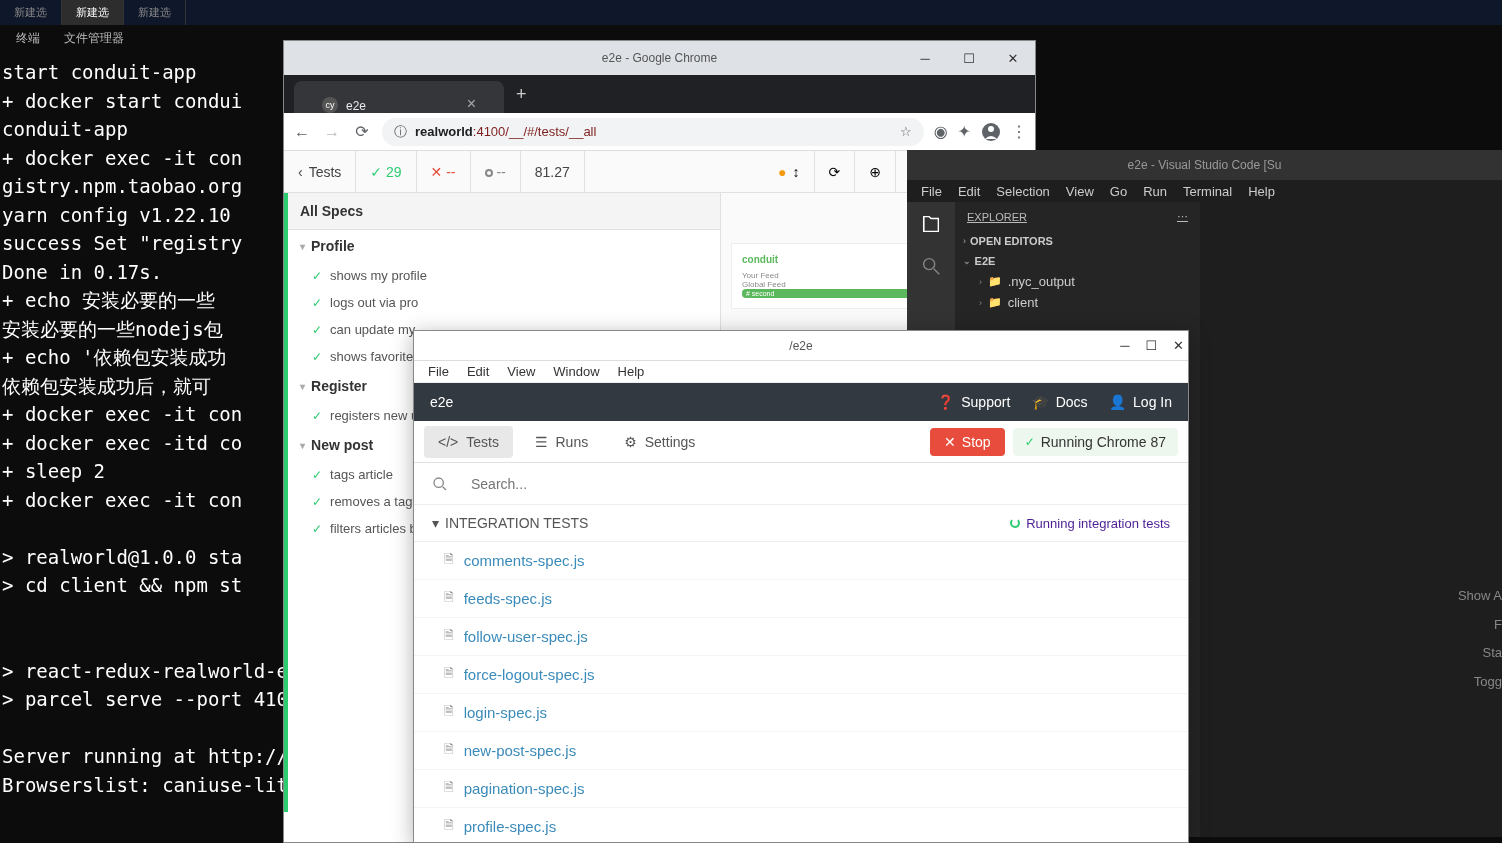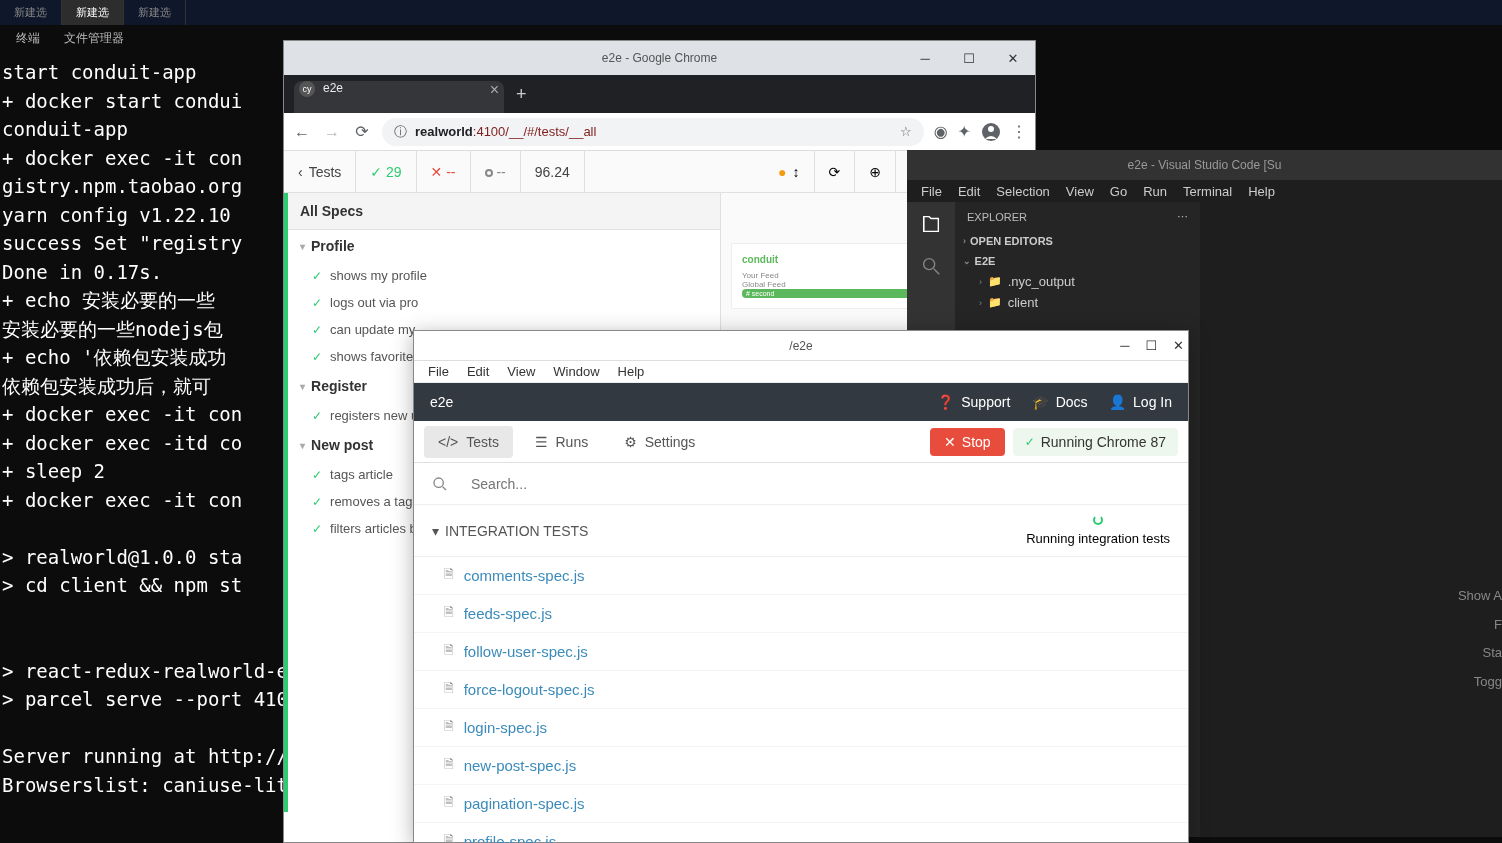--- a/index.html
+++ b/index.html
@@ -15,21 +15,21 @@
 .terminal-content { padding: 8px 2px; white-space: pre; font-family: "Consolas", monospace; }
 .terminal-footer { position: absolute; bottom: 235px; left: 288px; background: #555; color: #ddd; font-size: 11px; padding: 2px 6px; font-family: monospace; }
 
 
 .chrome-window { position: absolute; top: 40px; left: 283px; width: 753px; height: 803px; background: #fff; border: 1px solid #888; }
 .chrome-titlebar { height: 34px; background: #dee1e6; display: flex; align-items: center; justify-content: center; position: relative; }
 .chrome-title { font-size: 12px; color: #555; font-family: "Segoe UI", sans-serif; }
 .chrome-winbtns { position: absolute; right: 0; display: flex; }
 .chrome-winbtn { width: 44px; height: 34px; display: flex; align-items: center; justify-content: center; font-size: 13px; color: #333; }
 .chrome-tabbar { height: 38px; background: #202124; display: flex; align-items: flex-end; padding-left: 10px; }
-.chrome-tab { background: #35363a; color: #e8eaed; height: 32px; width: 210px; border-radius: 8px 8px 0 0; display: flex; align-items: flex-start; padding: 0 5px; font-size: 12px; gap: 8px; }
+.chrome-tab { background: #35363a; color: #e8eaed; height: 32px; width: 210px; border-radius: 8px 8px 0 0; display: flex; align-items: flex-end; padding: 0 28px; font-size: 12px; gap: 8px; }
 .chrome-tab-icon { width: 16px; height: 16px; background: #555; border-radius: 50%; display: flex; align-items: center; justify-content: center; font-size: 9px; color: #fff; }
 .chrome-tab-close { margin-left: auto; color: #aaa; font-size: 16px; }
 .chrome-newtab { color: #ccc; margin-left: 12px; margin-bottom: 8px; font-size: 18px; }
 .chrome-addrbar { height: 38px; background: #fff; border-bottom: 1px solid #ddd; display: flex; align-items: center; gap: 10px; padding: 0 8px; }
 .chrome-navbtn { width: 20px; text-align: center; color: #5f6368; }
 .chrome-navbtn.disabled { color: #bbb; }
 .chrome-url { flex: 1; background: #f1f3f4; border-radius: 14px; height: 28px; display: flex; align-items: center; padding: 0 12px; font-size: 13px; color: #202124; gap: 8px; }
 .chrome-url-info { color: #5f6368; }
 .chrome-url-path { color: #7f1d1d; }
 .chrome-addr-icon { color: #5f6368; }
@@ -66,21 +66,21 @@
 
 .vscode-window { position: absolute; top: 150px; left: 907px; width: 595px; height: 687px; background: #1e1e1e; }
 .vscode-titlebar { height: 30px; background: #323233; display: flex; align-items: center; justify-content: center; color: #999; font-size: 12px; }
 .vscode-menubar { height: 22px; background: #1e1e1e; display: flex; align-items: center; gap: 4px; padding: 0 8px; font-size: 13px; color: #ccc; }
 .vscode-menu { padding: 2px 6px; }
 .vscode-body { display: flex; height: calc(100% - 52px); }
 .vscode-activity { width: 48px; background: #333333; display: flex; flex-direction: column; align-items: center; padding-top: 10px; gap: 18px; }
 .vscode-act-icon { width: 24px; height: 24px; color: #858585; display: flex; align-items: center; justify-content: center; }
 .vscode-act-icon.active { color: #fff; }
 .vscode-sidebar { width: 245px; background: #252526; color: #ccc; font-size: 13px; }
-.vscode-explorer-hdr { padding: 8px 12px; font-size: 11px; color: #bbb; display: flex; justify-content: space-between; align-items: center; }
+.vscode-explorer-hdr { padding: 8px 12px; font-size: 11px; color: #bbb; display: flex; justify-content: space-between; align-items: center; text-decoration: underline; }
 .vscode-section { padding: 4px 8px; font-size: 11px; font-weight: 600; color: #ccc; display: flex; align-items: center; gap: 4px; }
 .vscode-item { padding: 3px 8px 3px 24px; font-size: 13px; display: flex; align-items: center; gap: 6px; }
 .vscode-folder-icon { color: #dcb67a; font-size: 11px; }
 .vscode-chev { color: #888; font-size: 9px; }
 .vscode-main { flex: 1; background: #1e1e1e; position: relative; }
 .vscode-cmds { position: absolute; right: 0; top: 380px; color: #888; font-size: 13px; text-align: right; line-height: 2.2; white-space: nowrap; overflow: hidden; }
 
 
 .cyapp-window { position: absolute; top: 330px; left: 413px; width: 776px; height: 513px; background: #fff; border: 1px solid #888; box-shadow: 0 4px 20px rgba(0,0,0,0.3); }
 .cyapp-titlebar { height: 30px; background: #fff; display: flex; align-items: center; justify-content: center; border-bottom: 1px solid #ddd; position: relative; font-size: 12px; color: #555; }
@@ -94,21 +94,21 @@
 .cyapp-tabbar { height: 42px; display: flex; align-items: center; padding: 0 10px; border-bottom: 1px solid #e0e0e0; gap: 8px; }
 .cyapp-tab { padding: 8px 14px; display: flex; align-items: center; gap: 8px; font-size: 14px; color: #555; border-radius: 4px; }
 .cyapp-tab.active { background: #e8e8e8; }
 .cyapp-stop { margin-left: auto; background: #e74c3c; color: #fff; padding: 6px 14px; border-radius: 4px; font-size: 14px; display: flex; align-items: center; gap: 6px; }
 .cyapp-status { background: #eef7ee; color: #333; padding: 6px 12px; border-radius: 4px; font-size: 14px; display: flex; align-items: center; gap: 6px; }
 .cyapp-status-dot { color: #2ecc71; font-size: 12px; }
 .cyapp-search { height: 42px; display: flex; align-items: center; padding: 0 18px; gap: 23px; border-bottom: 1px solid #eee; color: #888; }
 .cyapp-search-input { border: none; outline: none; font-size: 14px; flex: 1; }
 .cyapp-section { padding: 10px 18px; border-bottom: 1px solid #eee; display: flex; align-items: center; font-size: 14px; color: #555; }
 .cyapp-section-left { display: flex; align-items: center; gap: 6px; }
-.cyapp-section-right { margin-left: auto; display: flex; align-items: center; gap: 6px; font-size: 13px; color: #000000; flex-direction: column; }
+.cyapp-section-right { margin-left: auto; display: flex; align-items: center; gap: 6px; font-size: 13px; color: #4c1d95; }
 .cyapp-spinner { width: 10px; height: 10px; border: 2px solid #2ecc71; border-top-color: transparent; border-radius: 50%; }
 .cyapp-files { overflow-y: auto; }
 .cyapp-file { padding: 8px 18px 8px 30px; font-size: 15px; color: #3b8bba; display: flex; align-items: center; gap: 10px; border-bottom: 1px solid #f4f4f4; }
 .cyapp-file-icon { color: #888; font-size: 12px; }
 
 svg { display: block; }
 </style>
 </head>
 <body>
 
@@ -193,21 +193,21 @@
     <div class="cy-hitem cy-back">‹ <span>Tests</span></div>
     <div class="cy-hitem">
         <span class="cy-pass">✓ <span>29</span></span>
       </div>
     <div class="cy-hitem">
         <span class="cy-fail">✕ <span>--</span></span>
       </div>
     <div class="cy-hitem">
         <span class="cy-pending"><span class="cy-dot" style="display:inline-block"></span> <span>--</span></span>
       </div>
-    <div class="cy-hitem cy-time">96.24</div>
+    <div class="cy-hitem cy-time">81.27</div>
     <div class="cy-header-right">
       <div class="cy-hitem"><span style="color:#f39c12">●</span> ↕</div>
       <div class="cy-hitem">⟳</div>
       <div class="cy-hitem">⊕</div>
       <div class="cy-hitem">
           <div class="cy-url-box">http://localhost:4100</div>
         </div>
     </div>
   </div>
 

